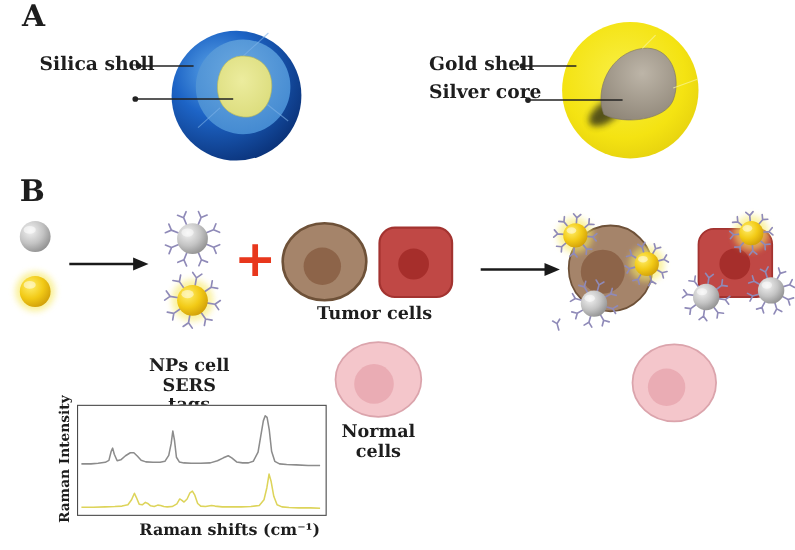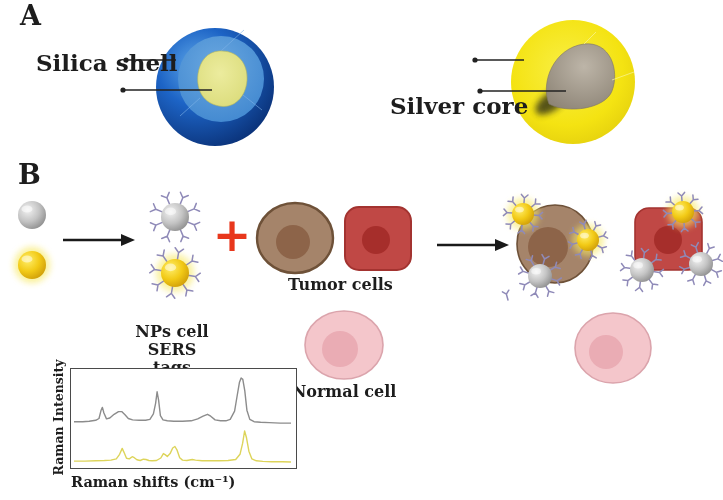--- a/index.html
+++ b/index.html
@@ -2,30 +2,30 @@
 <html><head>
 <meta charset="utf-8">
 <style>
   *{margin:0;padding:0;box-sizing:border-box}
   html,body{background:#fff}
   .fig{position:relative;width:723px;height:500px;background:#ffffff;
        font-family:"DejaVu Serif", serif;overflow:hidden}
   .gfx{position:absolute;left:0;top:0}
   .lbl{position:absolute;font-weight:bold;color:#1d1d1d;white-space:nowrap}
   .panel-letter{font-size:27px;line-height:1}
-  .alabel{font-size:23px;line-height:1}
+  .alabel{font-size:17px;line-height:1}
   .blabel{font-size:16px;text-align:center;line-height:18px;white-space:normal}
   .plus{position:absolute;font-size:46px;font-weight:bold;color:#e8371c;
         line-height:46px;text-align:center}
   .chartbox{position:absolute;left:70px;top:368px;width:227px;height:101px;
             border:1.4px solid #4a4a4a;background:#fff}
   .ylab{position:absolute;left:-69px;top:43px;width:112px;text-align:center;
         font-size:12.5px;font-weight:bold;color:#1d1d1d;
         transform:rotate(-90deg);transform-origin:center;white-space:nowrap}
-  .xlab{position:absolute;left:0;top:104px;width:200px;text-align:left;
+  .xlab{position:absolute;left:20px;top:104px;width:200px;text-align:right;
         font-size:14.5px;font-weight:bold;color:#1d1d1d;white-space:nowrap}
 </style>
 </head>
 <body>
 
 <div class="fig">
   <svg id="gfx" class="gfx" width="723" height="500">
       <defs>
         <radialGradient id="gBlue" cx="35%" cy="32%" r="75%">
           <stop offset="0%" stop-color="#5fa8e8"></stop>
@@ -230,30 +230,31 @@
         <ellipse cx="697.16" cy="259.2" rx="4.800000000000001" ry="3.24" fill="#fff" opacity="0.5"></ellipse>
       </g>
       <g>
         <ellipse cx="613" cy="348" rx="38" ry="35" fill="#f4c6cb" stroke="#dba4ac" stroke-width="1.6"></ellipse>
         <circle cx="606" cy="352" r="17" fill="#eaacb4"></circle>
       </g>
     </svg>
 
   <div class="lbl panel-letter" style="left:20px;top:2px">A</div>
   <div class="lbl alabel" style="left:36px;top:51px">Silica shell</div>
-  <div class="lbl alabel" style="left:390px;top:94px">Silver core</div>
+  <div class="lbl alabel" style="left:390px;top:51px">Gold shell</div>
+  <div class="lbl alabel" style="left:390px;top:76px">Silver core</div>
 
   <div class="lbl panel-letter" style="left:18px;top:161px">B</div>
   <div class="lbl blabel" style="left:126px;top:323px;width:92px">
     <div>NPs cell</div>
     <div>SERS tags</div>
   </div>
   <div class="plus" style="left:212px;top:212px;width:40px">+</div>
   <div class="lbl blabel" style="left:288px;top:276px;width:105px">Tumor cells</div>
-  <div class="lbl blabel" style="left:289px;top:383px;width:110px">Normal cell</div>
+  <div class="lbl blabel" style="left:289px;top:383px;width:110px">Normal cells</div>
 
   <div class="chartbox">
     <svg id="spectra" width="224" height="98">
         <polyline points="3.0,52.7 11.7,52.7 18.2,52.2 24.7,51.3 28.0,49.5 30.1,41.2 31.4,38.4 32.9,44.0 35.5,49.9 38.8,49.0 43.1,45.3 47.5,42.6 50.7,42.6 54.0,45.8 57.3,49.5 61.6,50.9 68.1,51.3 74.6,51.3 78.9,50.4 82.4,44.9 84.6,34.3 86.1,22.8 87.6,31.1 89.4,46.7 92.0,50.9 96.3,51.8 102.8,52.2 111.5,52.2 120.2,51.8 126.7,49.9 132.1,47.2 136.5,45.3 139.7,47.2 144.1,50.9 149.5,51.8 154.9,51.8 159.2,50.4 163.6,42.1 166.2,26.5 168.4,13.6 170.1,9.0 171.8,10.4 173.8,21.9 175.9,41.2 178.8,50.4 183.1,52.7 189.6,53.2 198.3,53.6 209.1,54.1 220.0,54.1" fill="none" stroke="#8c8c8c" stroke-width="1.4" stroke-linejoin="round"></polyline>
         <polyline points="3.0,92.1 13.9,92.1 24.7,91.8 33.4,91.5 39.9,91.1 45.3,89.9 48.6,85.3 51.2,79.4 52.9,83.1 55.5,89.3 58.3,89.9 61.2,87.7 63.3,88.7 65.9,90.8 69.2,91.5 72.4,90.2 75.0,90.5 77.9,91.5 81.1,91.8 85.5,91.5 89.8,89.0 92.4,84.6 94.1,85.6 96.3,87.4 99.1,84.6 101.7,79.0 103.9,77.5 106.1,81.2 108.7,88.7 111.5,91.1 115.8,91.5 121.3,90.5 124.5,91.1 131.0,91.8 139.7,91.8 148.4,91.8 157.1,91.5 164.7,90.5 169.0,85.3 171.6,74.4 173.6,62.0 175.5,68.8 177.9,82.2 180.9,89.9 185.3,91.8 191.8,92.4 200.5,92.7 211.3,92.7 220.0,93.0" fill="none" stroke="#ddd45a" stroke-width="1.4" stroke-linejoin="round"></polyline>
       </svg>
     <div class="ylab">Raman Intensity</div>
     <div class="xlab">Raman shifts (cm⁻¹)</div>
   </div>
 </div>

